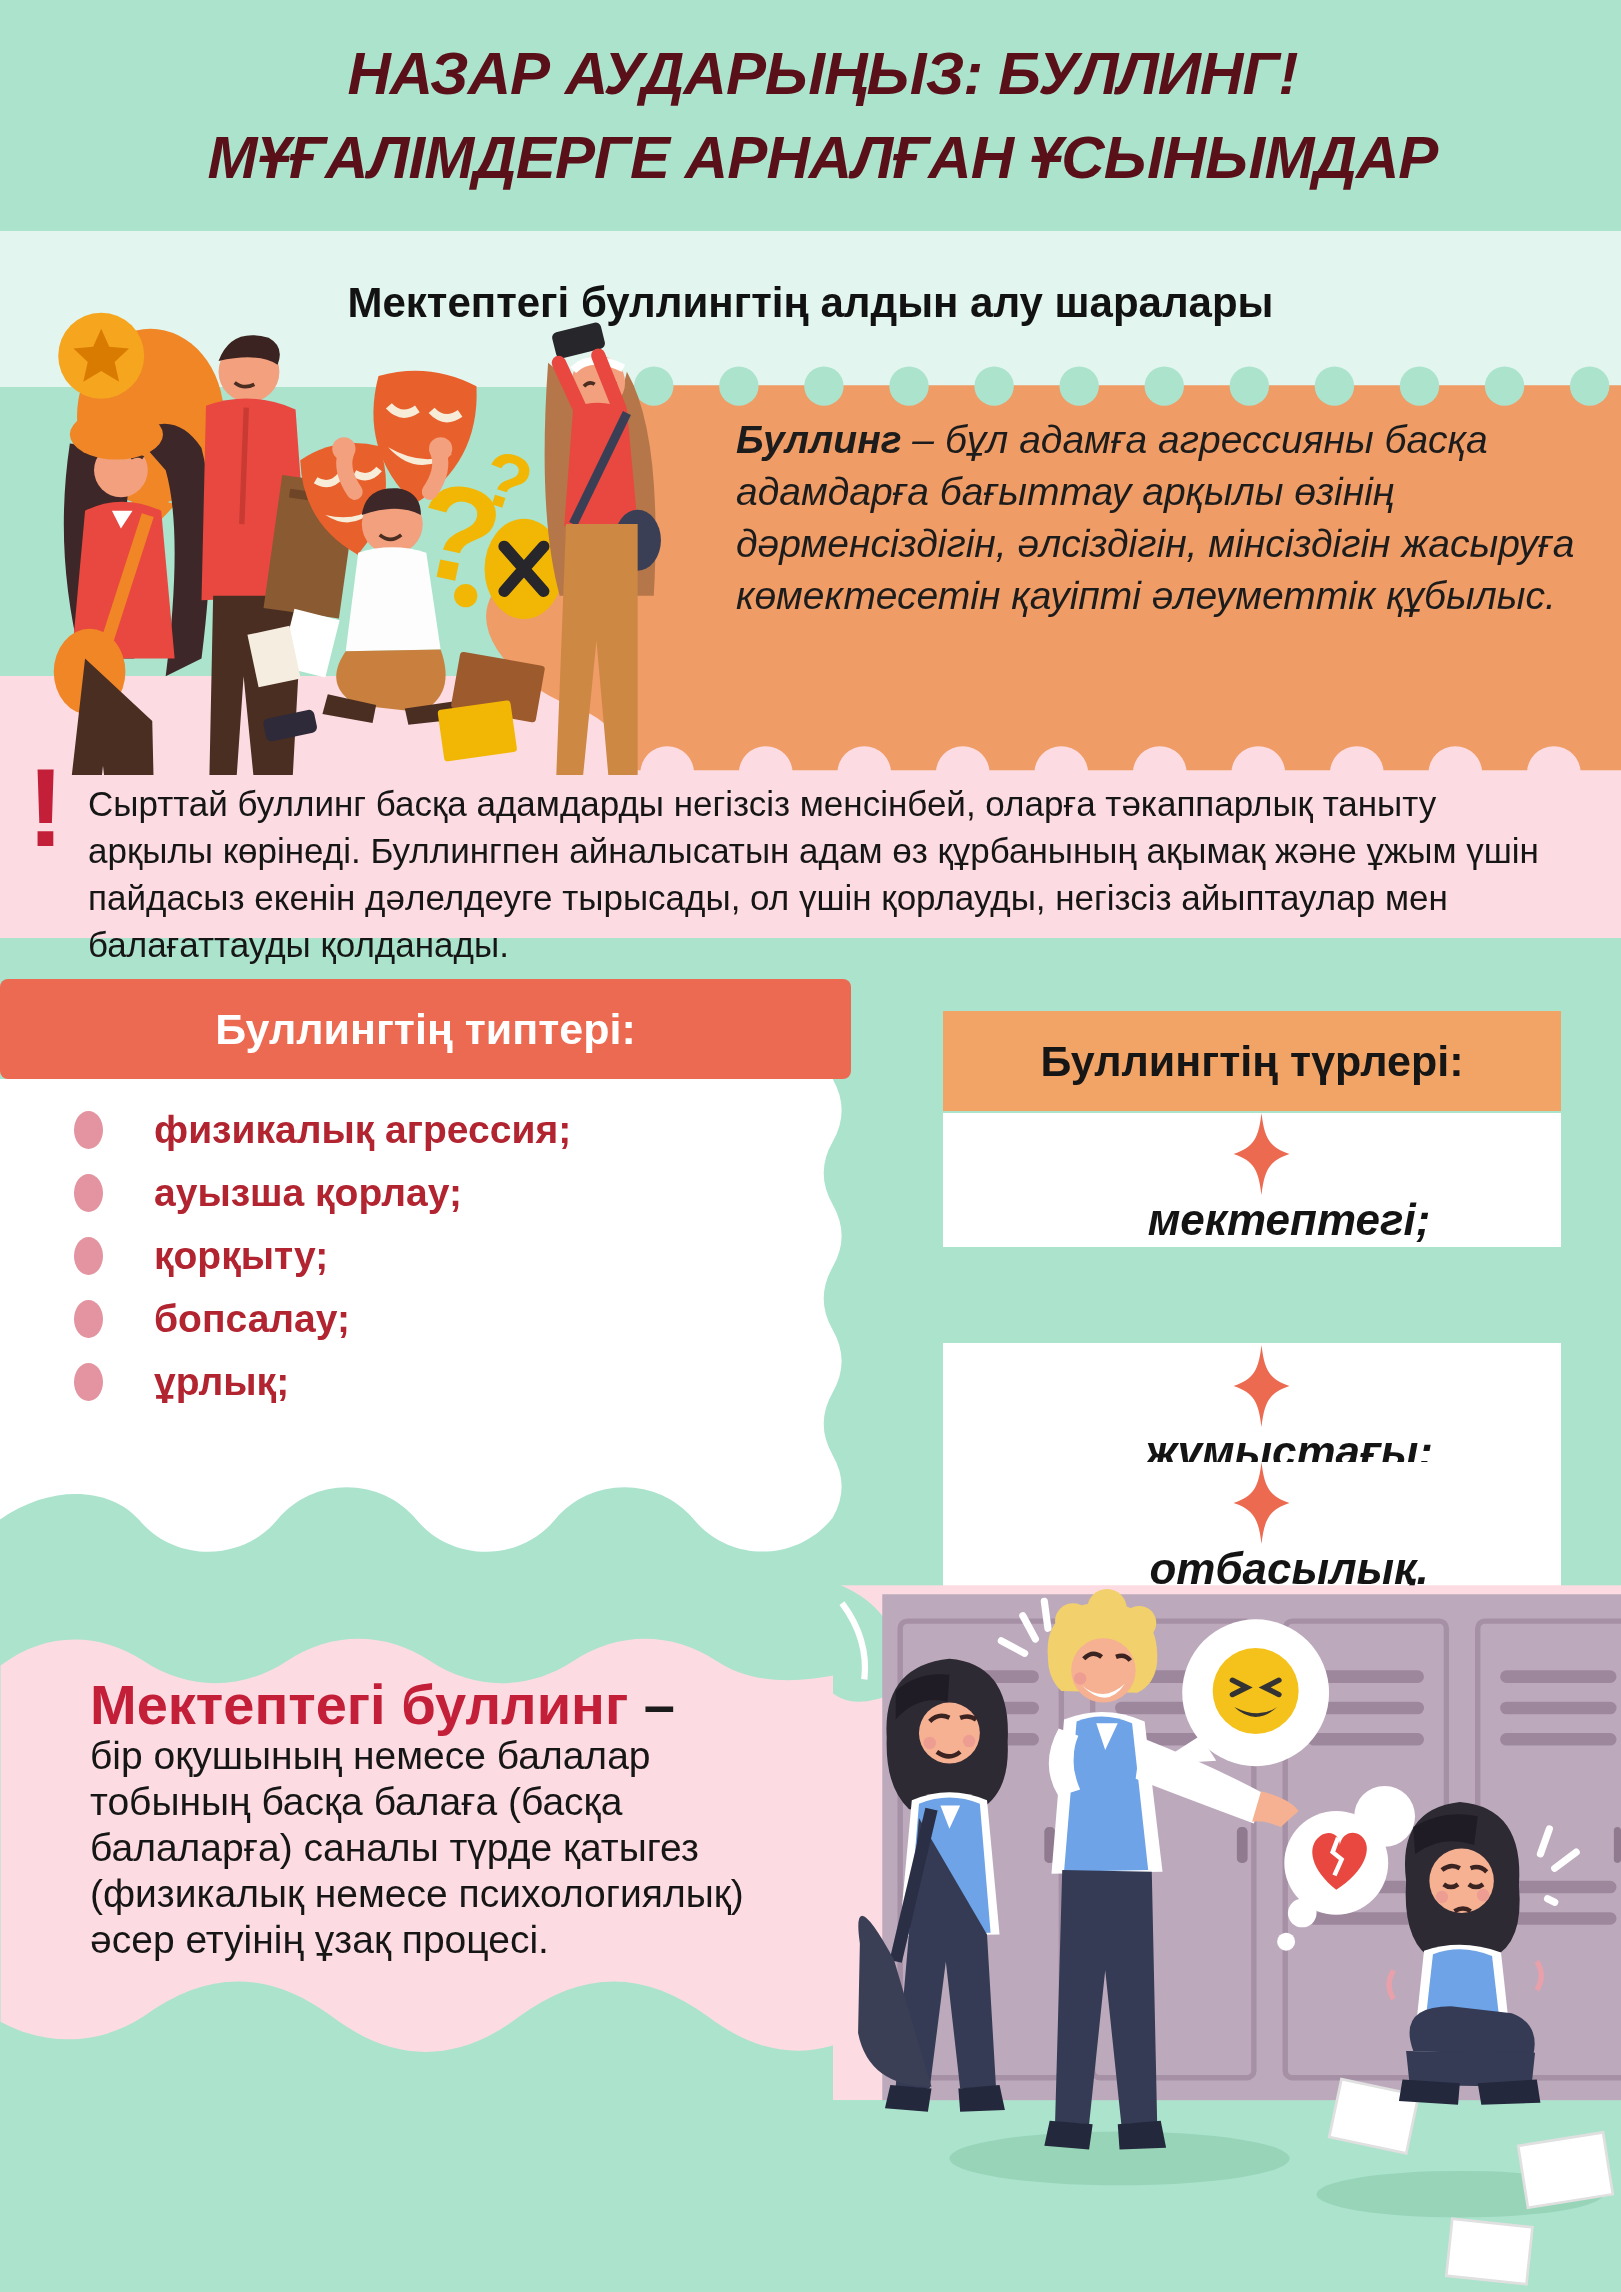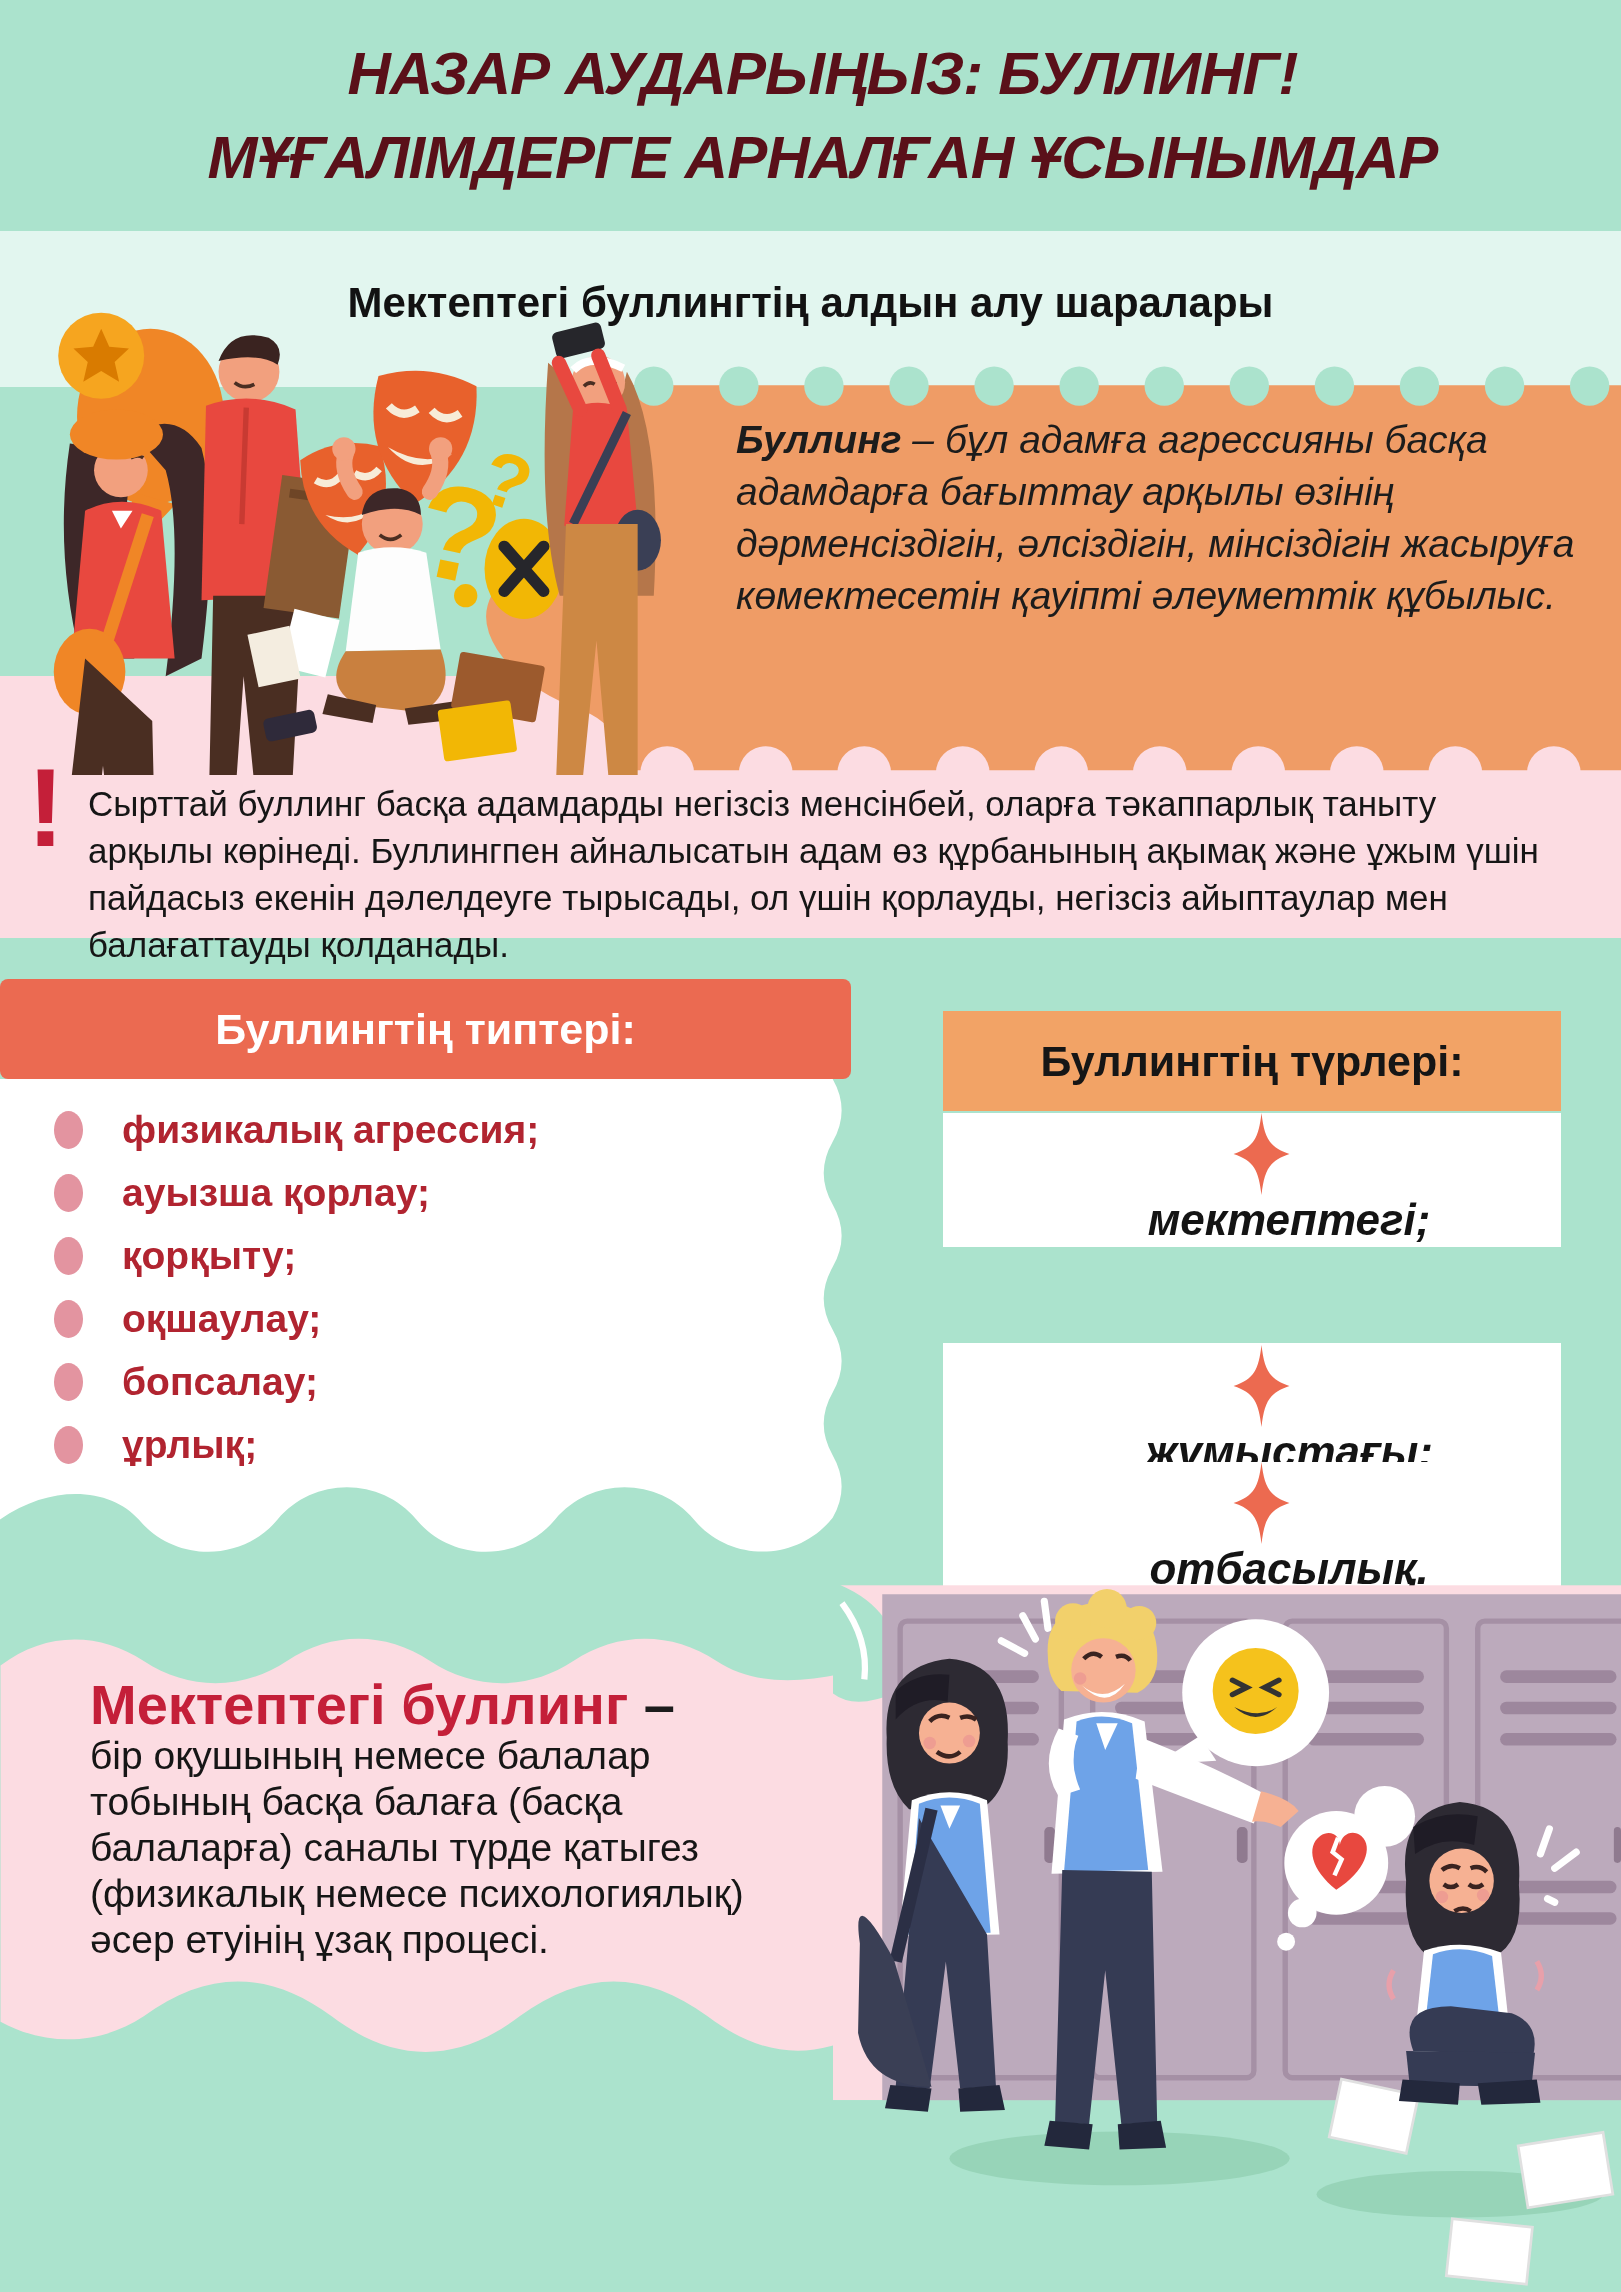--- a/index.html
+++ b/index.html
@@ -23,21 +23,21 @@
   .definition b{font-weight:700;}
 
   
   .warn-mark{top:752px;left:27px;font-size:112px;font-weight:700;color:#c41f39;line-height:1;}
   .warn-text{top:767px;left:88px;width:1478px;color:#161616;font-size:35px;line-height:47px;font-weight:500;margin-top:13px;}
 
   
   .types-header{top:979px;left:0;width:851px;height:100px;background:#eb6a51;display:flex;
                 align-items:center;justify-content:center;color:#fff;font-weight:700;font-size:43px;border-radius:8px;}
   .types-list{top:1098px;left:0;width:842px;}
-  .type-item{display:flex;align-items:center;height:63px;padding-left:54px;}
+  .type-item{display:flex;align-items:center;height:63px;padding-left:74px;gap:12px;}
   .type-bullet{width:29px;height:38px;border-radius:50%;background:#e394a0;flex:0 0 auto;margin-right:39px;}
   .type-label{color:#b12430;font-weight:700;font-size:39px;white-space:nowrap;}
 
   
   .kinds-header{top:1011px;left:943px;width:618px;height:100px;background:#f2a366;display:flex;
                 align-items:center;justify-content:center;color:#161616;font-weight:700;font-size:43px;}
   .kind-card{left:943px;width:618px;height:134px;background:#ffffff;display:flex;align-items:center;padding-left:74px;box-sizing:border-box;flex-direction:column;}
   .kind-card .star{width:57px;height:82px;flex:0 0 auto;margin-right:56px;}
   .kind-label{color:#141414;font-weight:700;font-style:italic;font-size:44px;white-space:nowrap;}
   .card-1{top:1113px;} .card-2{top:1343px;justify-content:flex-end;} .card-3{top:1462px;}
@@ -220,24 +220,20 @@
         <span class="type-bullet"></span>
         <span class="type-label">физикалық агрессия;</span>
       </div>
     <div class="type-item">
         <span class="type-bullet"></span>
         <span class="type-label">ауызша қорлау;</span>
       </div>
     <div class="type-item">
         <span class="type-bullet"></span>
         <span class="type-label">қорқыту;</span>
-      </div>
-    <div class="type-item">
-        <span class="type-bullet"></span>
-        <span class="type-label">оқшаулау;</span>
       </div>
     <div class="type-item">
         <span class="type-bullet"></span>
         <span class="type-label">бопсалау;</span>
       </div>
     <div class="type-item">
         <span class="type-bullet"></span>
         <span class="type-label">ұрлық;</span>
       </div>
   </div>

